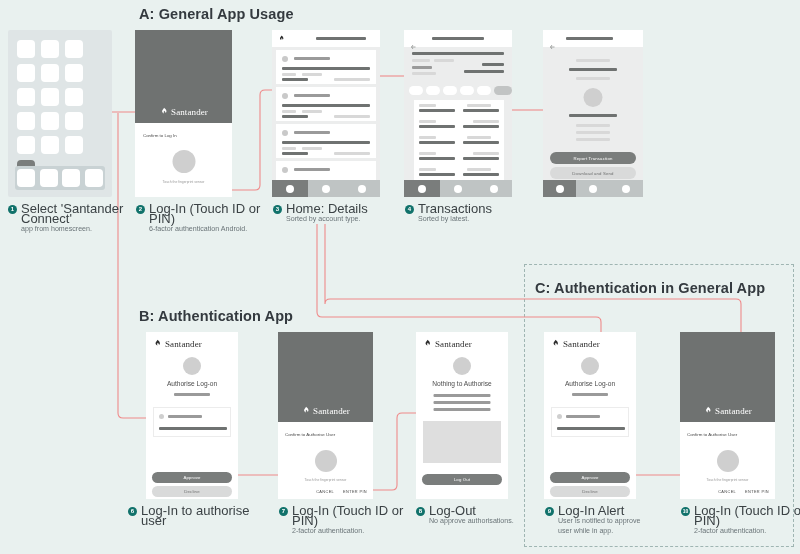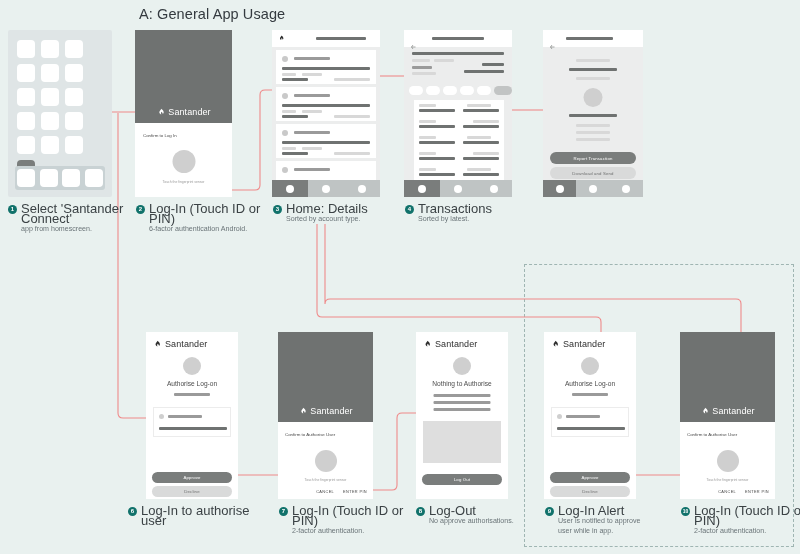--- a/index.html
+++ b/index.html
@@ -7,42 +7,42 @@
     width:800px; height:554px; overflow:hidden;
     background:#e9f1ef;
     font-family:"Liberation Sans", sans-serif;
     -webkit-font-smoothing:antialiased;
   }
   #stage{ position:relative; width:800px; height:554px; background:#e9f1ef; }
 
   
   .sec-title{
     position:absolute; font-size:14.5px; color:#343a3f; letter-spacing:.1px;
-    font-weight:400; white-space:nowrap;
+    font-weight:700; white-space:nowrap;
   }
   
   .dash-box{
     position:absolute; border:1px dashed #9fb5b2; background:transparent;
   }
 
   
   .phone{ position:absolute; background:#ffffff; overflow:hidden; }
   .phone.dark{ background:#6f7271; }
 
   
   .home{ position:absolute; background:#dfe5e6; border-radius:2px; }
   .home .grid{ position:absolute; left:9px; top:10px; width:86px; display:flex; flex-wrap:wrap; gap:6px 6px; }
   .home .app{ width:18px; height:18px; background:#fff; border-radius:4px; }
   .home .app.sel{ background:#7a7d7c; }
   .home .dock{ position:absolute; left:7px; bottom:7px; width:90px; height:24px; background:#c9d2d4; border-radius:3px;
                display:flex; align-items:center; justify-content:space-around; }
   .home .dock .app{ width:18px; height:18px; }
 
   
-  .logo{ display:flex; align-items:center; gap:3px; }
+  .logo{ display:flex; align-items:flex-start; gap:3px;font-family:Liberation Serif, serif; }
   .logo .flame{ width:9px; height:9px; flex:none; }
   .logo .wm{ font-size:9px; letter-spacing:.1px; }
   .logo.dark-bg .wm{ color:#fff; }
   .logo.light-bg .wm{ color:#2f2f2f; }
 
   
   .bar{ background:#c9c9c9; border-radius:1px; height:3px; }
   .bar.d{ background:#6f7271; }
   .bar.m{ background:#9a9a9a; }
   .bar.l{ background:#d8d8d8; }
@@ -89,20 +89,22 @@
   svg.links path{ fill:none; stroke:#ef8a8a; stroke-width:1.1; }
 </style>
 </head>
 <body>
 
 <div id="stage">
 
   <div class="dash-box" style="left:524px; top:264px; width:270px; height:283px;"></div>
 
   <div class="sec-title" style="left:139px; top:6px;">A: General App Usage</div>
+  <div class="sec-title" style="left:139px; top:308px;">B: Authentication App</div>
+  <div class="sec-title" style="left:535px; top:280px;">C: Authentication in General App</div>
 
   <svg class="links">
 
     <path d="M 88,112 L 135,112"></path>
 
     <path d="M 232,190 L 255,190 Q 260,190 260,185 L 260,95 Q 260,90 265,90 L 288,90"></path>
 
     <path d="M 380,76 L 412,76"></path>
 
     <path d="M 512,110 L 543,110"></path>

